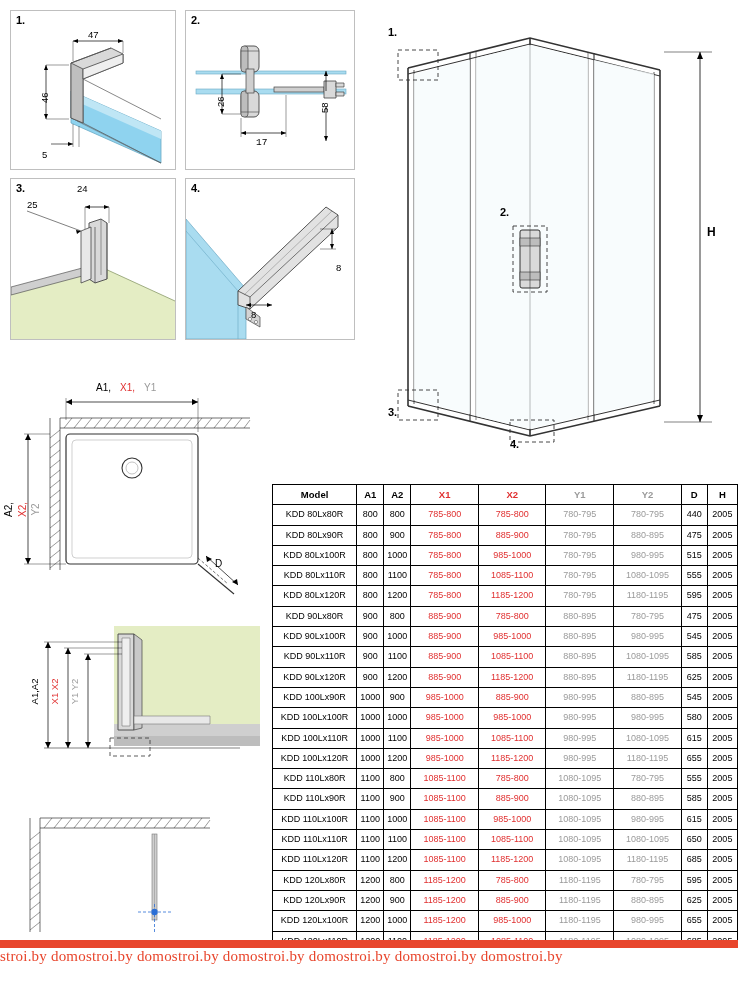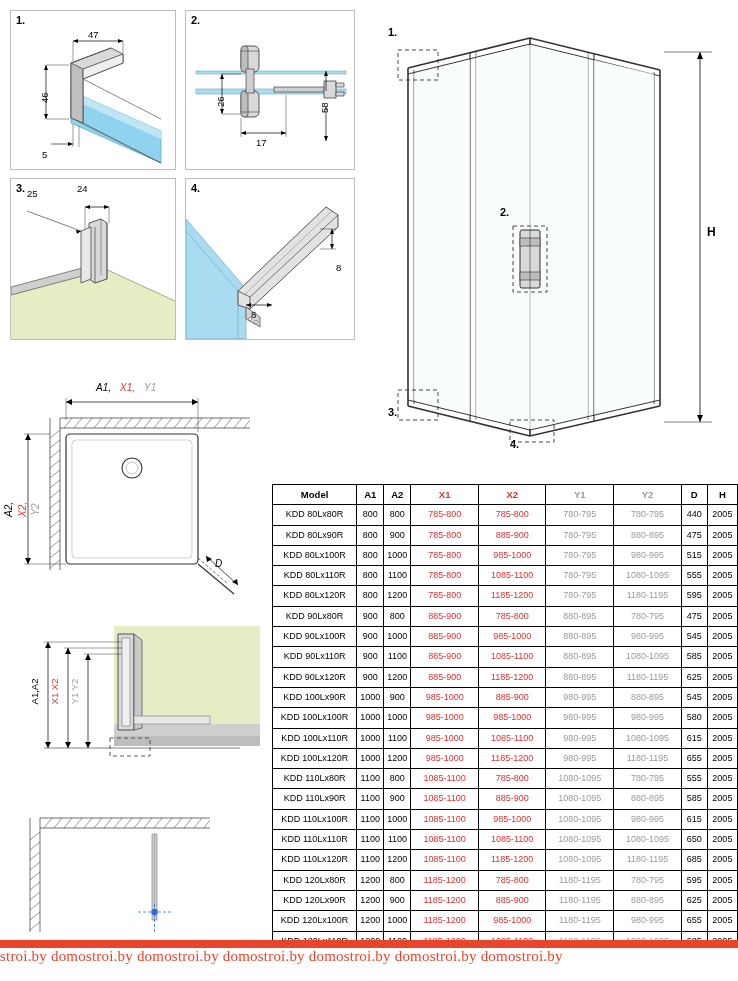--- a/index.html
+++ b/index.html
@@ -138,21 +138,21 @@
       <path d="M100 122 l-5 -2 v4 z" fill="#000"></path>
       <line x1="55" y1="107" x2="55" y2="126" stroke="#000" stroke-width="0.4"></line>
       <line x1="100" y1="84" x2="100" y2="126" stroke="#000" stroke-width="0.4"></line>
 
       <line x1="140" y1="95" x2="140" y2="130" stroke="#000" stroke-width="0.7"></line>
       <path d="M140 130 l-2 -5 h4 z" fill="#000"></path>
       <line x1="140" y1="60" x2="140" y2="80" stroke="#000" stroke-width="0.7"></line>
       <path d="M140 60 l-2 5 h4 z" fill="#000"></path>
     </svg>
     <span class="dimtext rot" style="left:29px;top:96px;">26</span>
-    <span class="dimtext" style="left:70px;top:126px;">17</span>
+    <span class="dimtext" style="left:70px;top:126px;font-family:Liberation Mono, monospace;">17</span>
     <span class="dimtext rot" style="left:133px;top:102px;">58</span>
   </div>
 
   <div class="panel" style="left:10px;top:178px;width:166px;height:162px;">
     <span class="panel-num" style="left:5px;top:3px;">3.</span>
     <svg width="164" height="160" viewBox="0 0 164 160">
 
       <path d="M0 112 L90 88 L164 122 L164 160 L0 160 Z" fill="#e4edc4" stroke="none"></path>
       <path d="M0 112 L90 88 L164 122" stroke="#8a9a6a" stroke-width="0.8" fill="none"></path>
 
@@ -166,21 +166,21 @@
 
       <line x1="74" y1="28" x2="98" y2="28" stroke="#000" stroke-width="0.7"></line>
       <path d="M74 28 l5 -2 v4 z" fill="#000"></path>
       <path d="M98 28 l-5 -2 v4 z" fill="#000"></path>
       <line x1="74" y1="28" x2="74" y2="50" stroke="#000" stroke-width="0.4"></line>
       <line x1="98" y1="28" x2="98" y2="44" stroke="#000" stroke-width="0.4"></line>
 
       <line x1="16" y1="32" x2="70" y2="52" stroke="#000" stroke-width="0.5"></line>
       <path d="M70 52 l-5 -1 l1 4 z" fill="#000"></path>
     </svg>
-    <span class="dimtext" style="left:16px;top:9px;text-align:right;">25</span>
+    <span class="dimtext" style="left:16px;top:20px;text-align:right;">25</span>
     <span class="dimtext" style="left:66px;top:4px;">24</span>
   </div>
 
   <div class="panel" style="left:185px;top:178px;width:170px;height:162px;">
     <span class="panel-num" style="left:5px;top:3px;">4.</span>
     <svg width="168" height="160" viewBox="0 0 168 160">
 
       <path d="M0 40 L60 110 L60 160 L0 160 Z" fill="#a9dcf0" stroke="#6aa9c4" stroke-width="0.7"></path>
       <path d="M0 52 L52 112 L52 160" stroke="#6aa9c4" stroke-width="0.6" fill="none"></path>
 
@@ -249,21 +249,21 @@
       <line x1="294" y1="44" x2="342" y2="44" stroke="#000" stroke-width="0.5"></line>
       <line x1="294" y1="414" x2="342" y2="414" stroke="#000" stroke-width="0.5"></line>
     </svg>
     <span class="lbl b" style="position:absolute;left:18px;top:18px;font-size:11px;">1.</span>
     <span class="lbl b" style="position:absolute;left:130px;top:198px;font-size:11px;">2.</span>
     <span class="lbl b" style="position:absolute;left:18px;top:398px;font-size:11px;">3.</span>
     <span class="lbl b" style="position:absolute;left:140px;top:430px;font-size:11px;">4.</span>
     <span class="lbl b" style="position:absolute;left:337px;top:217px;font-size:12px;">H</span>
   </div>
 
-  <div style="position:absolute;left:10px;top:380px;width:250px;height:230px;font-style:italic;">
+  <div style="position:absolute;left:10px;top:380px;width:250px;height:230px;">
     <svg width="250" height="230" viewBox="0 0 250 230">
 
       <g stroke="#333" stroke-width="0.7">
         <line x1="50" y1="38" x2="240" y2="38"></line>
         <line x1="50" y1="48" x2="240" y2="48"></line>
       </g>
       <g stroke="#333" stroke-width="0.5">
         <line x1="54" y1="48" x2="62" y2="38"></line>
           <line x1="64" y1="48" x2="72" y2="38"></line>
         <line x1="74" y1="48" x2="82" y2="38"></line>

